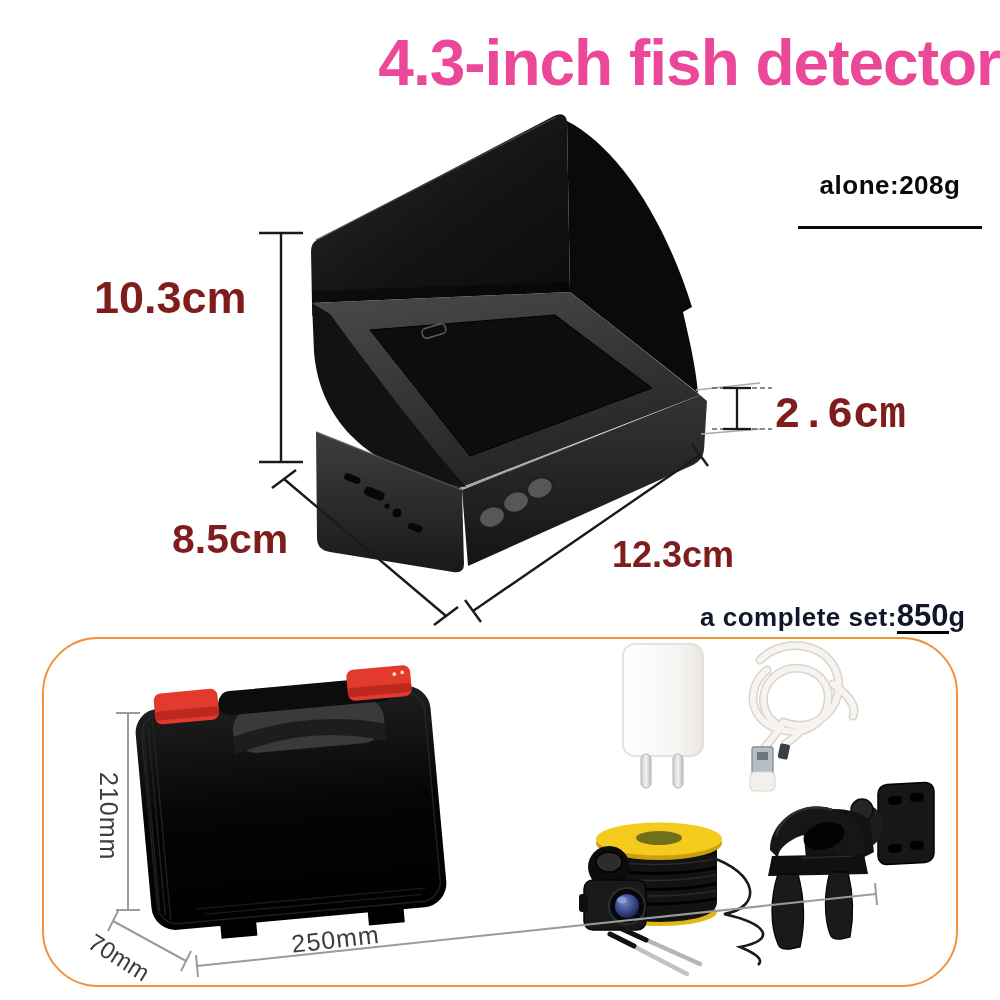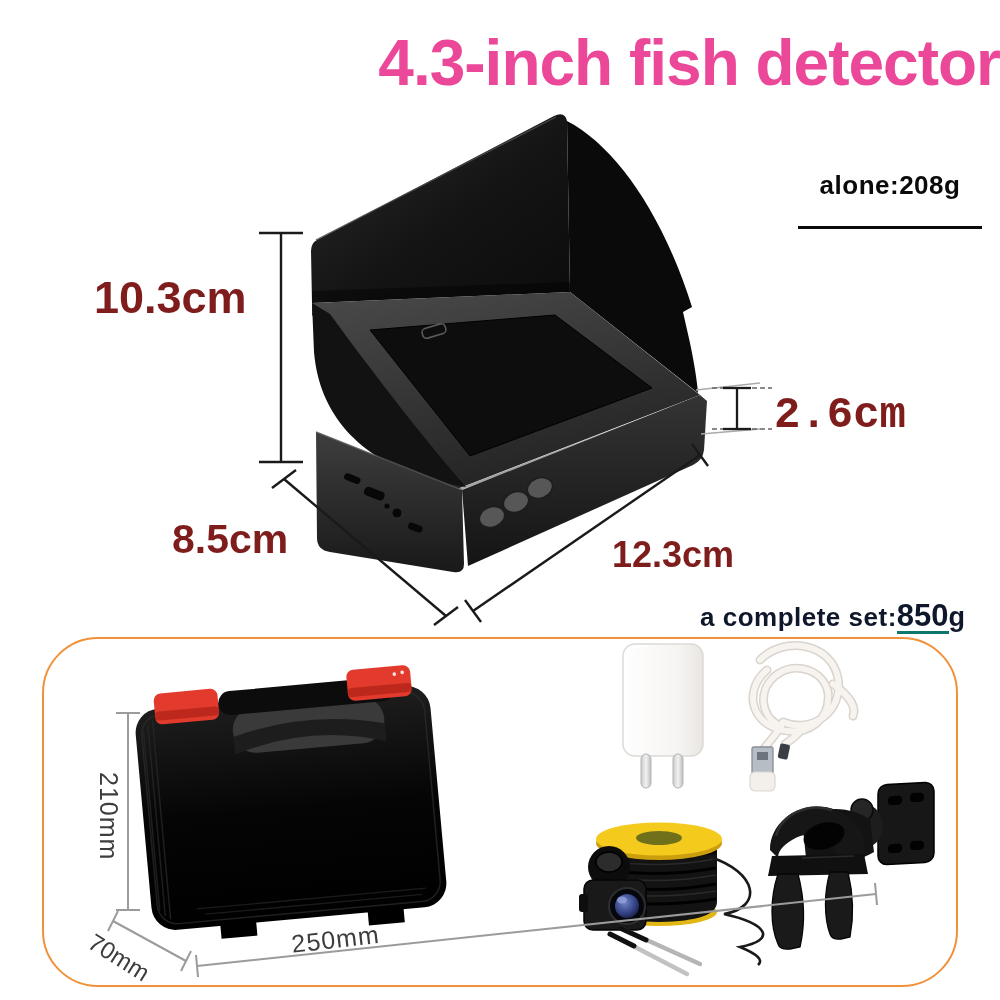--- a/index.html
+++ b/index.html
@@ -9,21 +9,21 @@
   .dim-label{font-weight:bold;color:#7f1d1d;white-space:nowrap;}
   #title{left:0;top:26px;width:1000px;text-align:right;font-size:64px;font-weight:bold;color:#ec4899;letter-spacing:-1px;}
   #alone-badge{left:798px;top:170px;width:184px;text-align:center;font-size:26px;font-weight:bold;color:#0a0a0a;
                border-bottom:3px solid #0a0a0a;padding-bottom:25px;letter-spacing:.5px;}
   #dim-height{left:94px;top:272px;font-size:45px;}
   #dim-thickness{left:774px;top:390px;font-size:44px;font-family:Liberation Mono, monospace;}
   #dim-depth{left:172px;top:516px;font-size:41px;}
   #dim-width{left:612px;top:534px;font-size:36px;}
   #set-heading{left:700px;top:600px;display:flex;align-items:center;color:#0f172a;white-space:nowrap;}
   #set-heading .pfx{font-size:26px;font-weight:bold;letter-spacing:.5px;}
-  #set-heading .wt{font-size:31px;font-weight:bold;border-bottom:3px solid #0f766e;line-height:1;}
+  #set-heading .wt{font-size:31px;font-weight:bold;border-bottom:3px solid #000000;line-height:1;}
   #set-heading .unit{font-size:27px;font-weight:bold;}
   #kit-box{left:42px;top:637px;width:912px;height:346px;border:2px solid #f0923a;border-radius:56px;}
   .case-dim{color:#3d3d3d;white-space:nowrap;}
   #case-dim-height{left:94px;top:772px;font-size:25px;writing-mode:vertical-rl;letter-spacing:1px;}
   #case-dim-depth{left:98px;top:928px;font-size:24px;transform:rotate(32deg);transform-origin:left top;}
   #case-dim-width{left:290px;top:930px;font-size:25px;transform:rotate(-6.5deg);transform-origin:left top;letter-spacing:1px;}
   svg{display:block;}
 </style>
 </head>
 <body>

